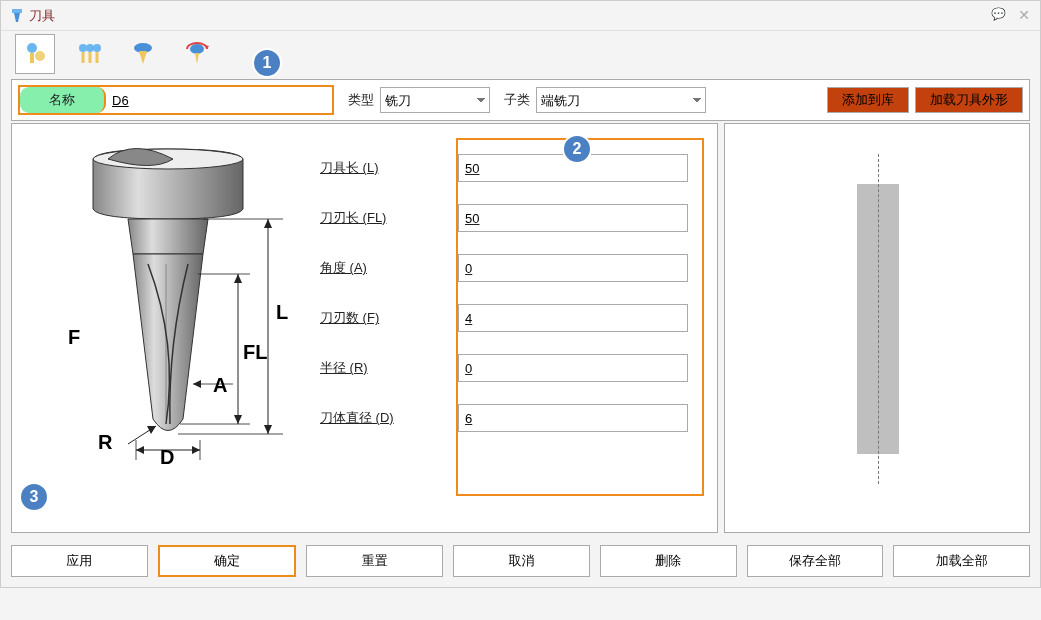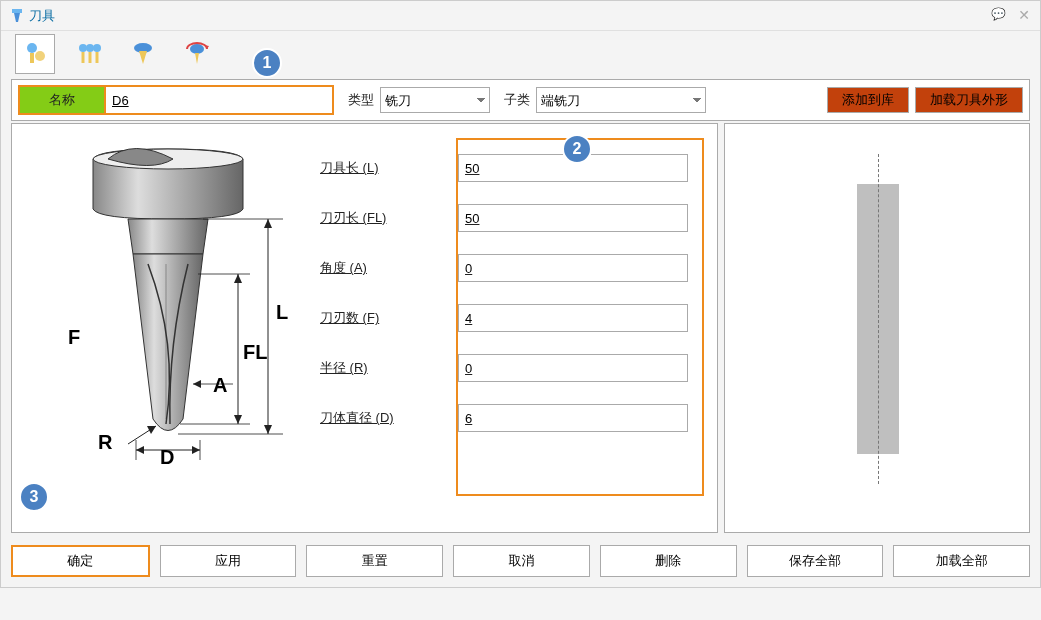--- a/index.html
+++ b/index.html
@@ -14,21 +14,21 @@
   .titlebar {
     height: 30px;
     display: flex; align-items: center;
     padding-left: 8px;
     border-bottom: 1px solid #e0e0e0;
     position: relative;
   }
   .app-icon {
     width: 16px; height: 16px; margin-right: 4px;
   }
-  .title-text { color: #0369a1; }
+  .title-text { color: #7f1d1d; }
   .win-btns { position: absolute; right: 10px; top: 6px; display:flex; gap:12px; color:#aaa;}
   .win-btns span { font-size: 14px; cursor:pointer;}
   .window {
     border:1px solid #ccc;
   }
   .toolbar {
     height: 46px;
     display:flex; align-items:center;
     padding-left:14px;
     gap: 14px;
@@ -49,25 +49,25 @@
     display:flex; align-items:center;
     padding: 0 6px;
     gap: 6px;
   }
   .filterrow .namecell{
     border:2px solid #ee8b1d;
     display:flex; align-items:center;
     height: 30px;
   }
   .filterrow .namecell .lbl{
-    background:#84cc16;
+    background:#86efac;
     border-right:2px solid #ee8b1d;
     width: 86px;
     height:100%;
-    display:flex; align-items:center; justify-content:center;
+    display:flex; align-items:center; justify-content:center;border-radius:9px;
   }
   .filterrow input[type="text"]{
     border:none; outline:none; height:100%;
     width: 226px; padding:0 6px;
     font-family:inherit; font-size:13px;text-decoration:underline;
   }
   .filterrow .seg-lbl { margin-left:8px;}
   .filterrow select{
     height:26px;
     border:1px solid #aaa;
@@ -321,22 +321,22 @@
     </div>
   </div>
 
   <div class="panel rightpanel">
     <div class="toolpreview"></div>
     <div class="dashline"></div>
   </div>
 </div>
 
 <div class="bottomrow">
+  <button class="bbtn">应用</button>
   <button class="bbtn okhilite">确定</button>
-  <button class="bbtn">应用</button>
   <button class="bbtn">重置</button>
   <button class="bbtn">取消</button>
   <button class="bbtn">删除</button>
   <button class="bbtn">保存全部</button>
   <button class="bbtn">加载全部</button>
 </div>
 </div>
 
 <div class="badge" style="left:252px; top:48px;">1</div>
 <div class="badge" style="left:562px; top:134px;">2</div>

